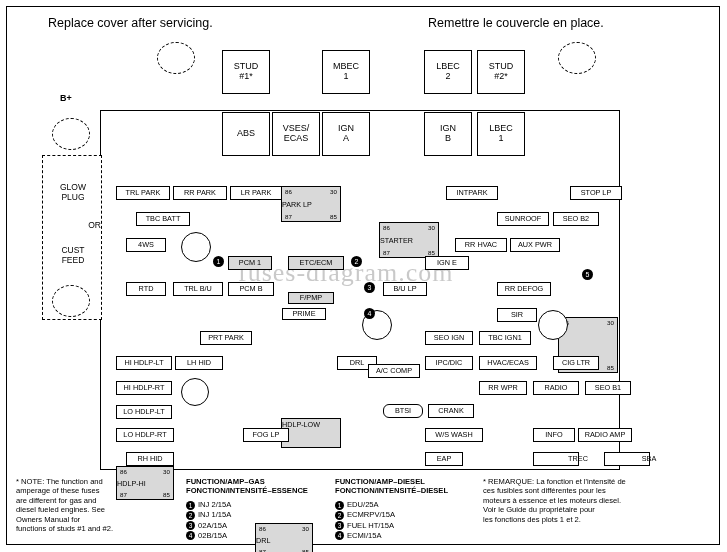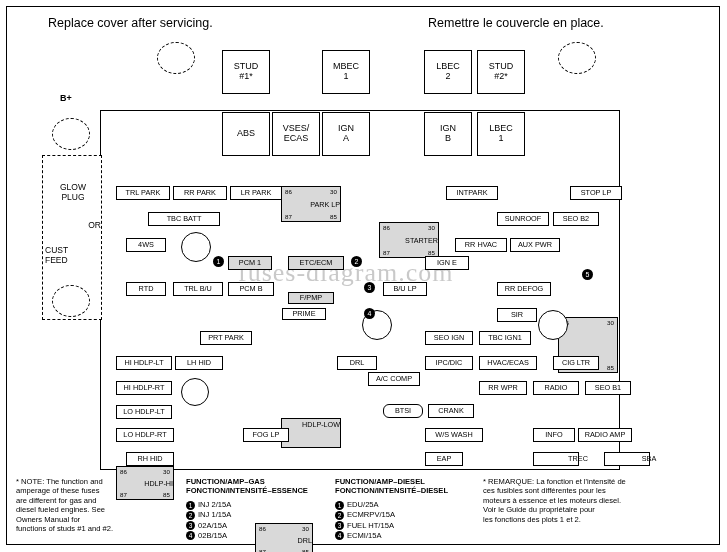--- a/index.html
+++ b/index.html
@@ -7,21 +7,21 @@
   #page{position:relative;width:727px;height:552px;background:#ffffff;overflow:hidden;}
   #frame{position:absolute;left:6px;top:6px;width:714px;height:539px;border:1.5px solid #000;box-sizing:border-box;}
   .t{position:absolute;box-sizing:border-box;}
   .hdr{font-size:12.5px;color:#000;}
   .bigbox{border:1.3px solid #000;background:#fff;display:flex;align-items:center;justify-content:center;text-align:center;font-size:9px;line-height:1.1;}
   .panel{border:1.4px solid #000;background:#fff;}
   .dash{border:1.3px dashed #000;background:#fff;}
   .fuse{border:1px solid #000;background:#fff;display:flex;align-items:center;justify-content:center;text-align:center;font-size:7.3px;line-height:1;color:#000;}
   .relay{border:1px solid #000;background:#d9d9d9;position:relative;}
   .relay .c{position:absolute;font-size:6.2px;color:#000;}
-  .relay .nm{position:absolute;left:0;right:0;text-align:right;font-size:7.2px;color:#000;}
+  .relay .nm{position:absolute;left:0;right:0;text-align:left;font-size:7.2px;color:#000;}
   .circle{border:1.2px solid #000;border-radius:50%;background:#fff;}
   .dashcircle{border:1.3px dashed #000;border-radius:50%;background:#fff;}
   .note{position:absolute;font-size:7.6px;line-height:1.25;color:#000;}
   .legend-title{font-size:7.6px;line-height:1.25;font-weight:bold;}
   .bullet{display:inline-block;width:9px;height:9px;border-radius:50%;background:#000;color:#fff;font-size:6.5px;line-height:9px;text-align:center;vertical-align:middle;margin-right:3px;}
   .legrow{font-size:7.6px;line-height:1.35;white-space:nowrap;}
   .wm{position:absolute;font-size:26px;color:rgba(90,90,90,.33);font-family:"Liberation Serif", serif;letter-spacing:1px;}
   .numcirc{position:absolute;width:11px;height:11px;border-radius:50%;background:#000;color:#fff;font-size:7px;line-height:11px;text-align:center;}
   .bplus{position:absolute;font-size:9px;font-weight:bold;}
 </style>
@@ -77,21 +77,21 @@
       <span style="white-space:pre-line">LBEC
 1</span>
     </div>
 
   <div class="t dash" style="left:42px;top:155px;width:60px;height:165px;"></div>
   <div class="t dashcircle" style="left:52px;top:118px;width:38px;height:32px;"></div>
   <div class="t dashcircle" style="left:52px;top:285px;width:38px;height:32px;"></div>
   <div class="t" style="left:45px;top:183px;width:56px;text-align:center;font-size:8.5px;line-height:1.15;white-space:pre-line;">GLOW
 PLUG</div>
   <div class="t" style="left:45px;top:220px;width:56px;text-align:right;font-size:8.5px;">OR</div>
-  <div class="t" style="left:45px;top:246px;width:56px;text-align:left;font-size:8.5px;line-height:1.15;white-space:pre-line;">CUST
+  <div class="t" style="left:45px;top:246px;width:56px;text-align:center;font-size:8.5px;line-height:1.15;white-space:pre-line;">CUST
 FEED</div>
 
   <div class="wm" style="left:238px;top:258px;">fuses-diagram.com</div>
 
   <div class="t fuse" style="left:116px;top:186px;width:54px;height:14px;">
       <span>TRL PARK</span>
     </div>
   <div class="t fuse" style="left:173px;top:186px;width:54px;height:14px;">
       <span>RR PARK</span>
     </div>
@@ -114,21 +114,21 @@
   </div>
 
   <div class="t relay" style="left:379px;top:186px;width:60px;height:36px;">
     <span class="c" style="left:3px;top:1px;">86</span>
     <span class="c" style="right:3px;top:1px;">30</span>
     <span class="nm" style="top:13px;">STARTER</span>
     <span class="c" style="left:3px;bottom:1px;">87</span>
     <span class="c" style="right:3px;bottom:1px;">85</span>
   </div>
 
-  <div class="t fuse" style="left:148px;top:212px;width:72px;height:14px;">
+  <div class="t fuse" style="left:136px;top:212px;width:54px;height:14px;">
       <span>TBC BATT</span>
     </div>
   <div class="t fuse" style="left:497px;top:212px;width:52px;height:14px;">
       <span>SUNROOF</span>
     </div>
   <div class="t fuse" style="left:553px;top:212px;width:46px;height:14px;">
       <span>SEO B2</span>
     </div>
 
   <div class="t fuse" style="left:126px;top:238px;width:40px;height:14px;">
@@ -237,21 +237,21 @@
     </div>
   <div class="t fuse" style="left:553px;top:356px;width:46px;height:14px;">
       <span>CIG LTR</span>
     </div>
 
   <div class="t fuse" style="left:116px;top:381px;width:56px;height:14px;">
       <span>HI HDLP-RT</span>
     </div>
   <div class="t circle" style="left:181px;top:378px;width:28px;height:28px;"></div>
 
-  <div class="t fuse" style="left:368px;top:372px;width:52px;height:14px;">
+  <div class="t fuse" style="left:368px;top:364px;width:52px;height:14px;">
       <span>A/C COMP</span>
     </div>
   <div class="t fuse" style="left:479px;top:381px;width:48px;height:14px;">
       <span>RR WPR</span>
     </div>
   <div class="t fuse" style="left:533px;top:381px;width:46px;height:14px;">
       <span>RADIO</span>
     </div>
   <div class="t fuse" style="left:585px;top:381px;width:46px;height:14px;">
       <span>SEO B1</span>

